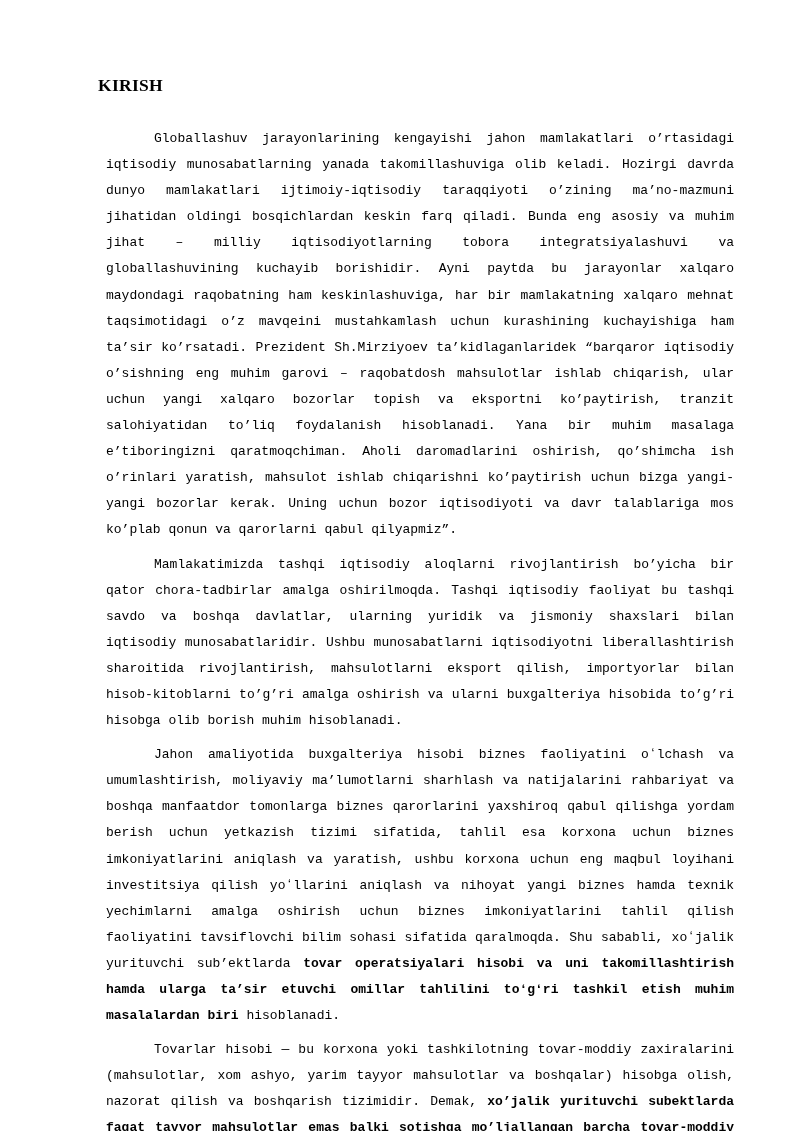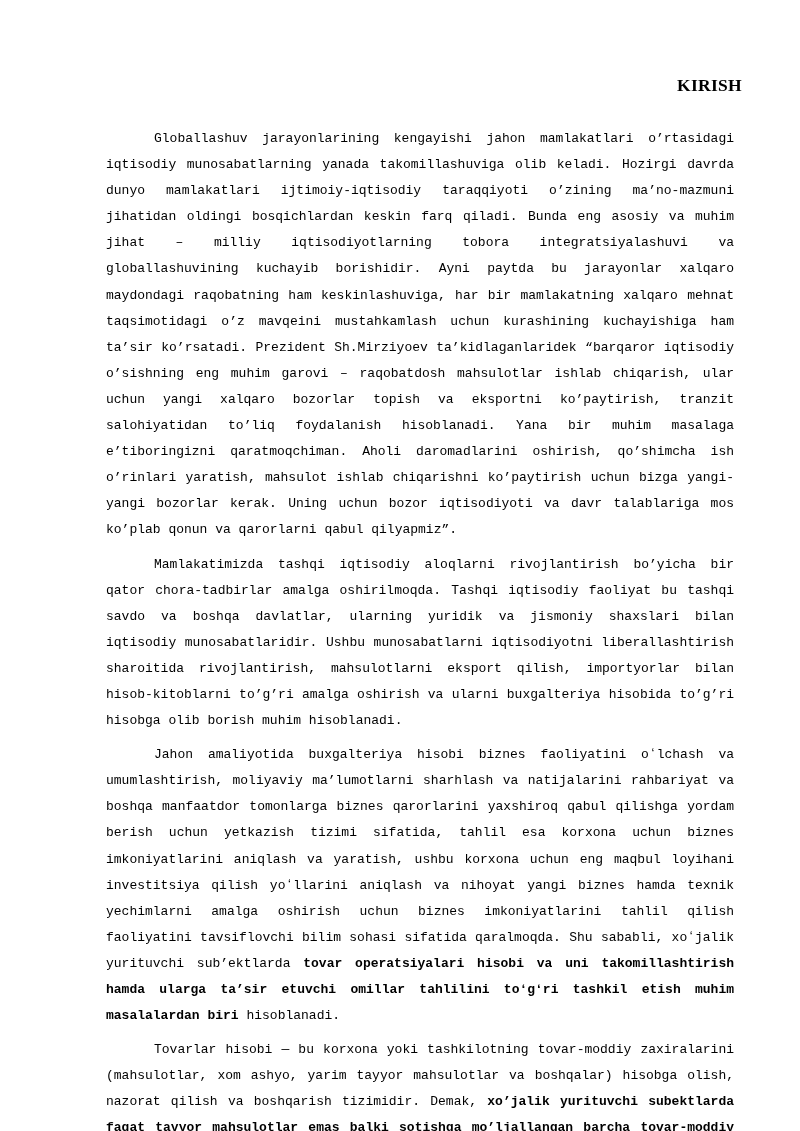--- a/index.html
+++ b/index.html
@@ -21,21 +21,21 @@
     background: #ffffff;
     box-sizing: border-box;
     padding: 0;
     overflow: hidden;
   }
   .doc-title {
     position: absolute;
     left: 98px;
     top: 74px;
     width: 644px;
-    text-align: right;
+    text-align: left;
     font-weight: bold;
     font-size: 17.5px;
     letter-spacing: 0.3px;
     line-height: 22px;
   }
   .body-block {
     position: absolute;
     left: 98px;
     top: 118px;
     width: 644px;

